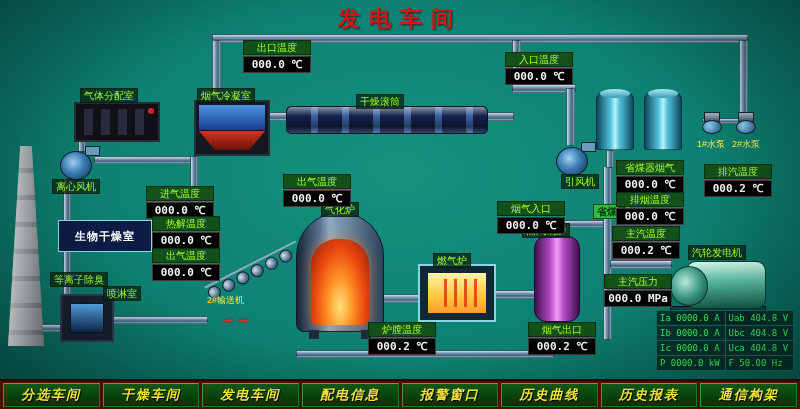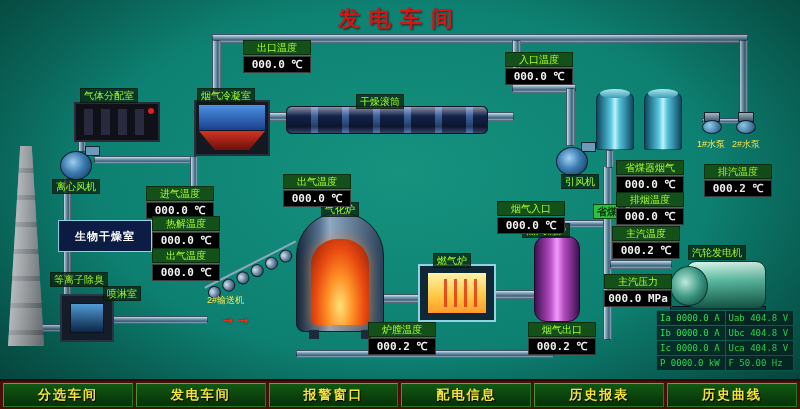--- a/index.html
+++ b/index.html
@@ -84,21 +84,21 @@
   .roller{width:11px;height:11px;border-radius:50%;border:1px solid #13202e;
     background:radial-gradient(circle at 35% 35%,#d2e2ef,#52718e 60%,#20344a);}
   .arrows{position:absolute;left:222px;top:314px;z-index:3;color:#e83020;font:bold 13px/13px "DejaVu Sans",sans-serif;
     text-shadow:0 0 2px rgba(0,0,0,.5);}
   .gen-table{position:absolute;left:656px;top:310px;width:138px;z-index:3;border-collapse:collapse;
     background:rgba(4,42,38,.88);border:1px solid #0e6b5e;}
   .gen-table td{border:1px solid #0e6b5e;color:#37f05a;font:9px/14px "DejaVu Sans Mono",monospace;
     padding:0 3px;white-space:nowrap;}
   
   .nav{position:absolute;left:0;right:0;bottom:0;height:30px;background:#4a0f08;z-index:6;
-    display:flex;gap:3px;padding:2px 3px;box-sizing:border-box;border-top:2px solid #2a0805;}
+    display:flex;gap:3px;padding:2px 3px;box-sizing:border-box;border-top:2px solid #2a0805;font-style:italic;}
   .nav-btn{flex:1;display:flex;align-items:center;justify-content:center;cursor:pointer;
     background:linear-gradient(180deg,#115913 0%,#063006 100%);
     border:1px solid #1f7a1f;border-top-color:#47b347;border-left-color:#3a9a3a;
     color:#f5e33a;font-weight:bold;font-size:13px;letter-spacing:2px;text-shadow:1px 1px 1px #000;white-space:nowrap;}
 </style>
 </head>
 <body>
 
 <div class="screen">
 
@@ -290,20 +290,22 @@
       <td>P 0000.0 kW</td>
       <td>F 50.00 Hz</td>
     </tr>
   </tbody>
     </table>
 
   <div class="vignette"></div>
 
   <div class="nav">
     <div class="nav-btn">分选车间</div>
+    <div class="nav-btn">干燥车间</div>
     <div class="nav-btn">发电车间</div>
+    <div class="nav-btn">配电信息</div>
     <div class="nav-btn">报警窗口</div>
-    <div class="nav-btn">配电信息</div>
+    <div class="nav-btn">历史曲线</div>
     <div class="nav-btn">历史报表</div>
-    <div class="nav-btn">历史曲线</div>
+    <div class="nav-btn">通信构架</div>
   </div>
 
 </div>
 
 </body></html>

